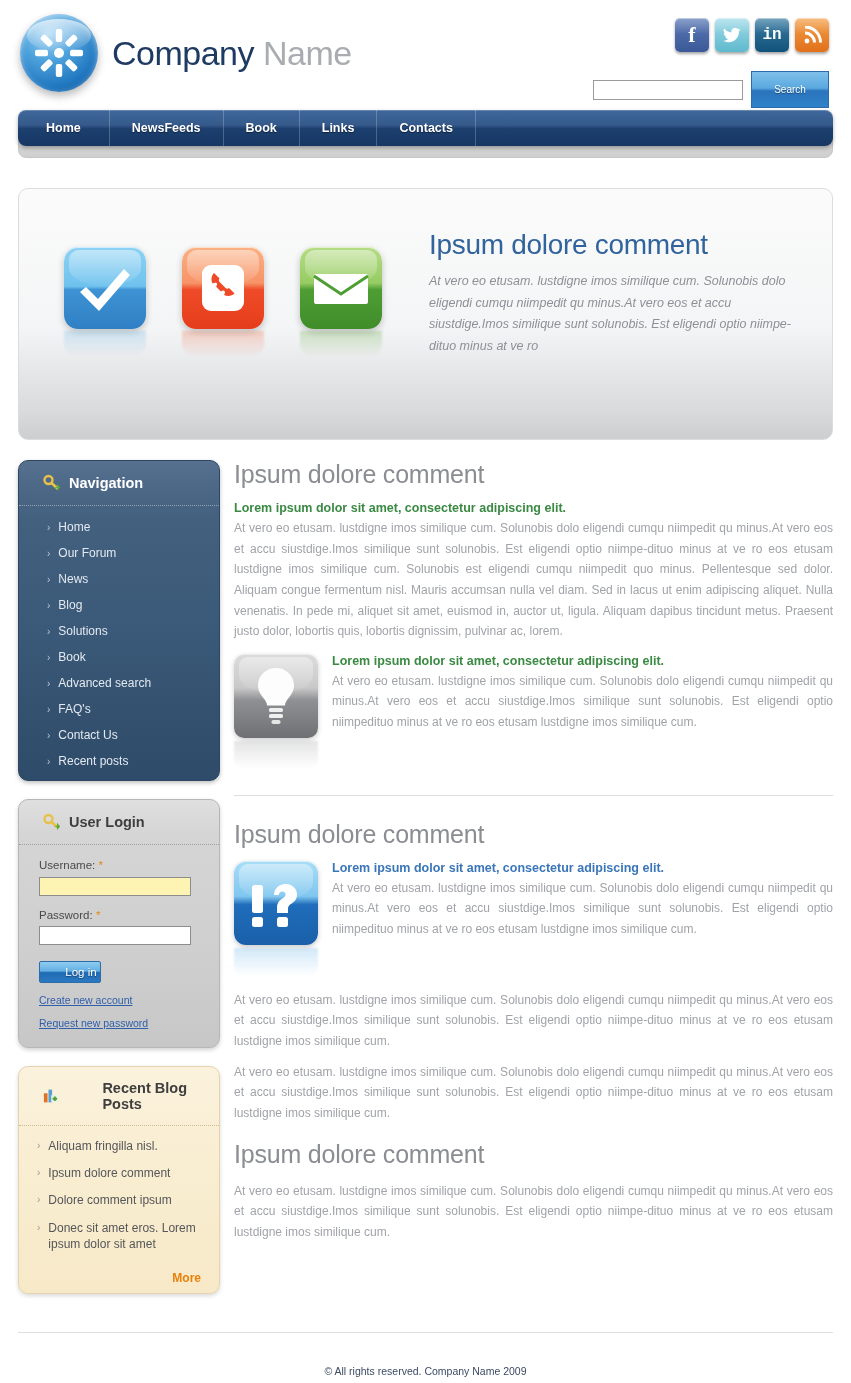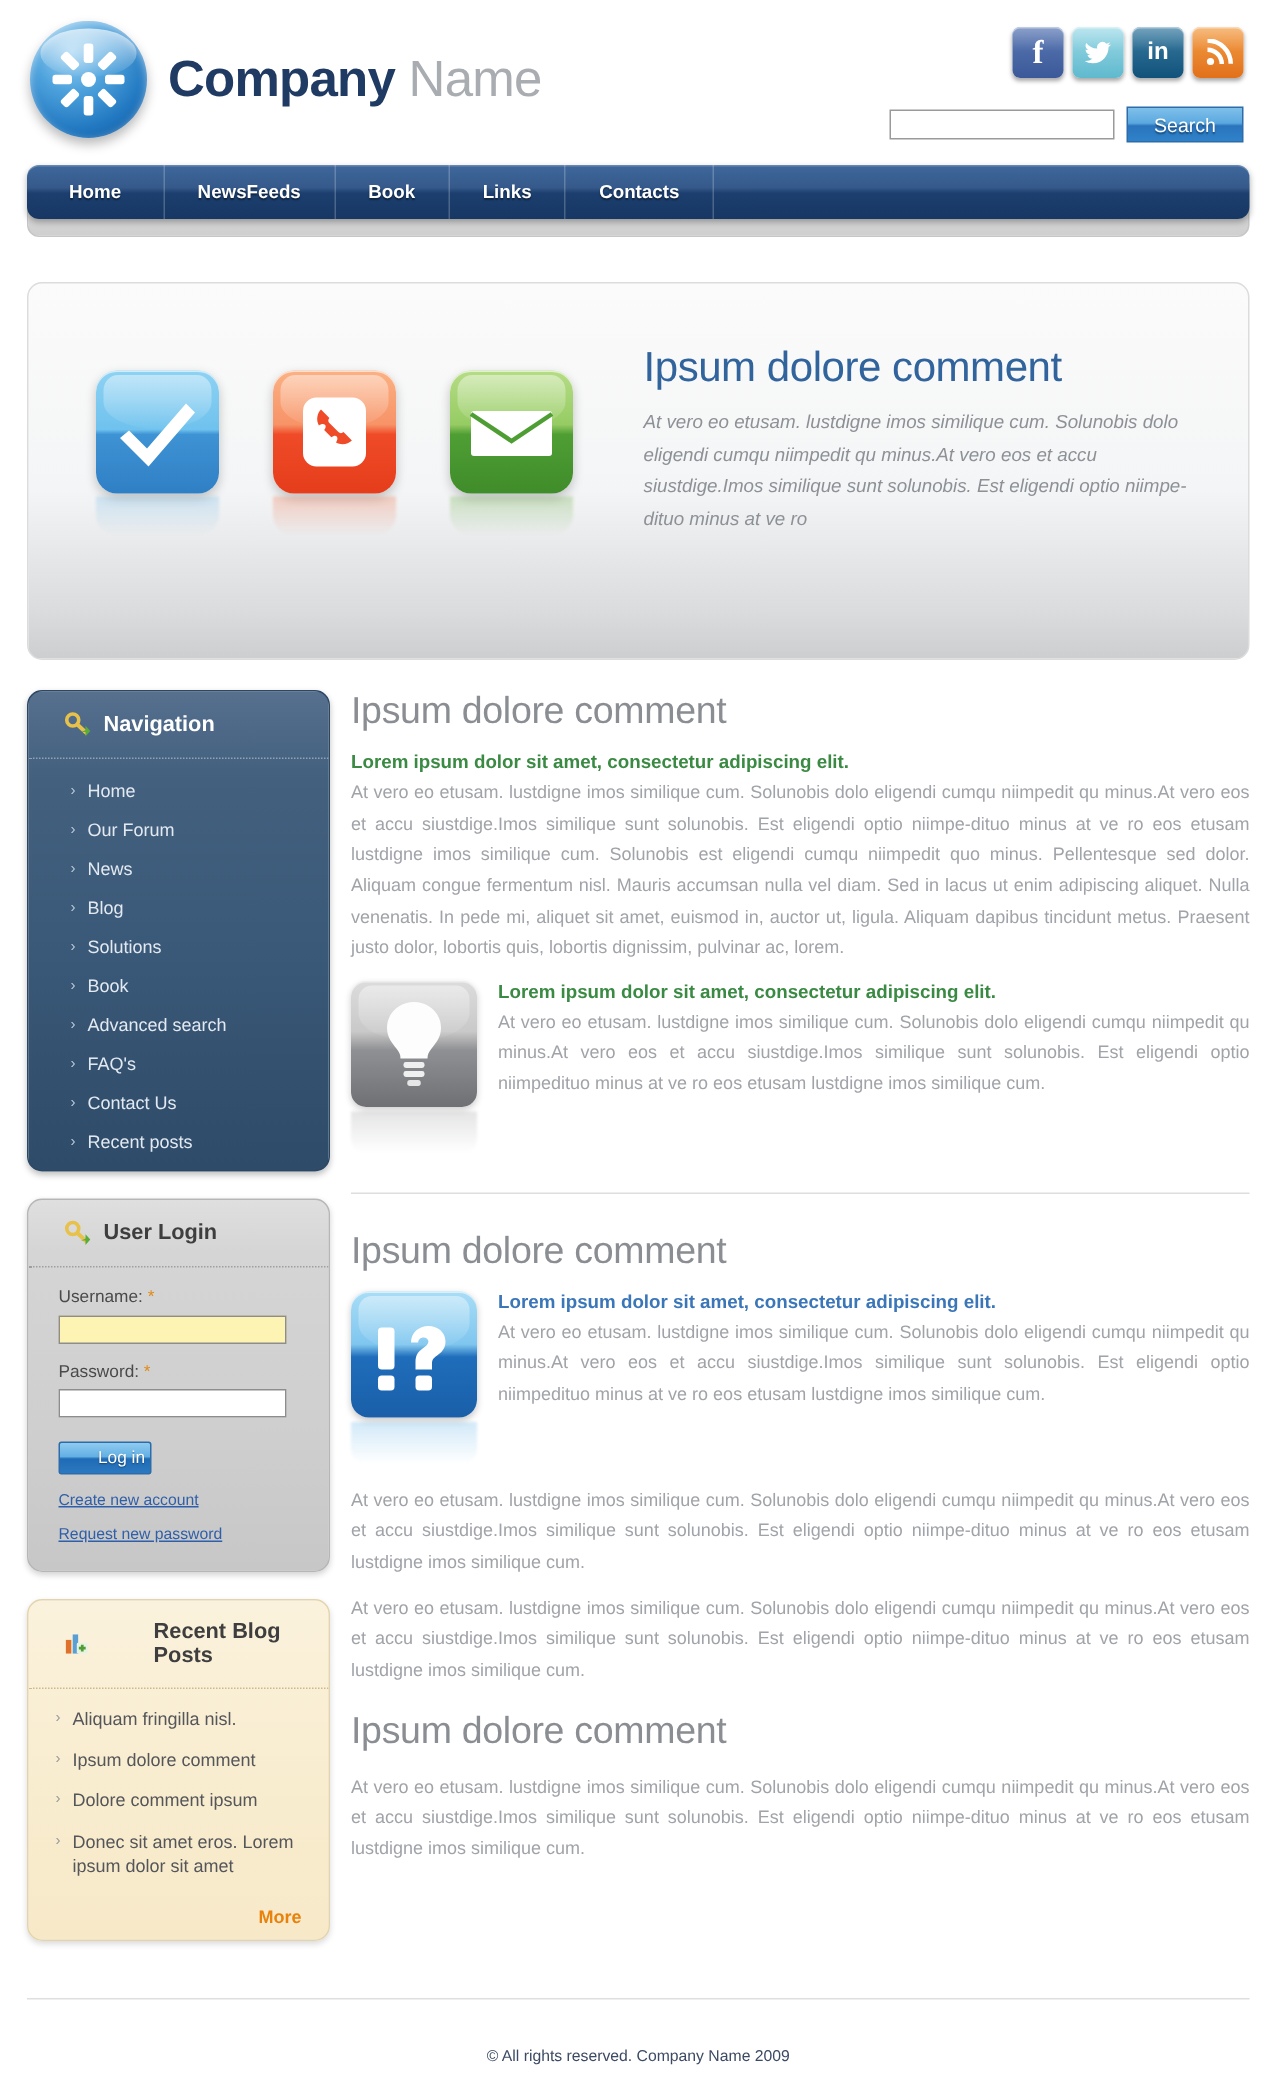--- a/index.html
+++ b/index.html
@@ -21,47 +21,47 @@
     box-shadow: 0 4px 8px rgba(0,0,0,.28), inset 0 2px 6px rgba(255,255,255,.55);
     position: relative; flex: none;
   }
   .logo-badge:after {
     content:""; position:absolute; left:9%; top:6%; width:82%; height:42%;
     border-radius: 50% 50% 46% 46%;
     background: linear-gradient(180deg, rgba(255,255,255,.68), rgba(255,255,255,.04));
   }
   .logo-star { position:absolute; inset:0; }
   .logo-title { margin-left: 14px; font-size: 34px; letter-spacing: -.5px; white-space: nowrap; }
-  .logo-title .c1 { color: #1f3a63; font-weight: bold; }
+  .logo-title .c1 { color: #1f3a63; font-weight: normal; }
   .logo-title .c2 { color: #a9acb0; font-weight: normal; }
 
   .social { position: absolute; right: 22px; top: 18px; display: flex; gap: 6px; }
   .soc {
     width: 34px; height: 34px; border-radius: 5px;
     display: flex; align-items: center; justify-content: center;
     color: #fff; font-weight: bold; font-size: 19px;
     box-shadow: 0 2px 3px rgba(0,0,0,.35), inset 0 1px 0 rgba(255,255,255,.45);
-    position: relative; overflow: hidden;
+    position: relative; overflow: hidden; font-family: Liberation Mono, monospace;
   }
   .soc:after { content:""; position:absolute; left:0; top:0; right:0; height:48%;
     background: linear-gradient(180deg, rgba(255,255,255,.30), rgba(255,255,255,0)); }
   .soc-fb { background: linear-gradient(180deg,#5b79b5,#3b5998); font-family:"Liberation Serif",serif; font-size: 22px; }
   .soc-tw { background: linear-gradient(180deg,#9fdbe8,#5fb9cd); }
   .soc-in { background: linear-gradient(180deg,#3b7da3,#11527a); font-size: 16px; }
   .soc-rss { background: linear-gradient(180deg,#f3a04a,#e2701a); }
 
   .searchbar { position: absolute; right: 22px; top: 71px; display: flex; align-items: center; }
   .search-input {
     width: 150px; height: 20px; border: 1px solid #9a9a9a; background: #fff;
     font-size: 11px; padding: 0 4px; color: #333; outline: none;
   }
   .search-btn {
-    margin-left: 8px; width: 78px; height: 24px; border: 1px solid #2c6ca8;
+    margin-left: 8px; width: 78px; height: 37px; border: 1px solid #2c6ca8;
     background: linear-gradient(180deg, #7fc0ea 0%, #5aa8df 46%, #2a74bd 54%, #2f82c9 100%);
-    color: #fff; font-size: 13px; cursor: pointer; text-shadow: 0 1px 1px rgba(0,0,0,.4);
+    color: #fff; font-size: 10px; cursor: pointer; text-shadow: 0 1px 1px rgba(0,0,0,.4);
   }
 
   
   .navwrap { position: relative; margin: 0 18px; height: 56px; }
   .nav-shadow {
     position: absolute; left: 0; right: 0; top: 6px; height: 42px;
     background: linear-gradient(180deg,#e4e4e4,#cfcfcf);
     border-radius: 8px; border: 1px solid #c6c6c6;
   }
   .nav {

